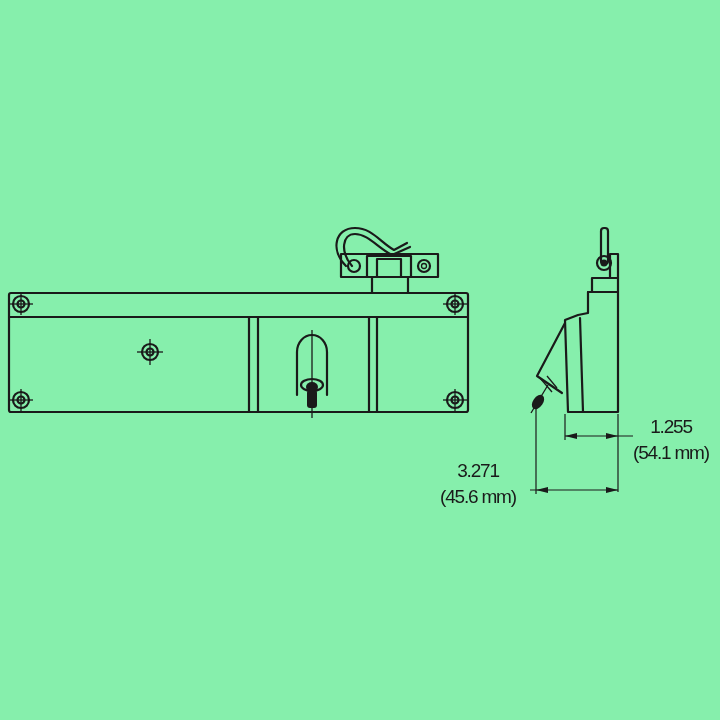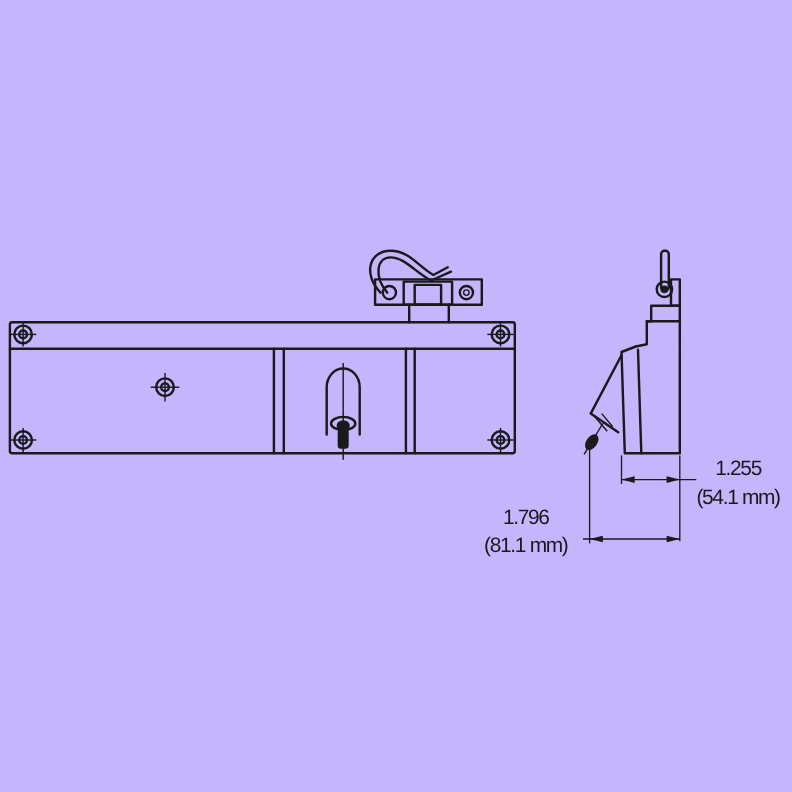--- a/index.html
+++ b/index.html
@@ -1,16 +1,16 @@
 <!DOCTYPE html>
 <html><head>
   <meta charset="utf-8">
   <style>
     html, body { margin: 0; padding: 0; background: #ffffff; }
-    .canvas { position: relative; width: 720px; height: 720px; background: #c4b5fd; overflow: hidden; }
+    .canvas { position: relative; width: 720px; height: 720px; background: #86efac; overflow: hidden; }
     svg { position: absolute; left: 0; top: 0; }
     .ln { stroke: #1a1a1a; stroke-width: 2.2; fill: none; stroke-linejoin: round; stroke-linecap: round; }
     .thin { stroke: #1a1a1a; stroke-width: 1.3; fill: none; }
     .dim { stroke: #1a1a1a; stroke-width: 1.2; fill: none; }
     .blk { fill: #1a1a1a; stroke: none; }
     .label {
       position: absolute; font-family: "Liberation Sans", sans-serif; color: #1a1a1a;
       font-size: 19px; letter-spacing: -1.2px; text-align: center; line-height: 26px;
     }
   </style>
@@ -118,16 +118,16 @@
         <path class="blk" d="M618 490 L606 487 L606 493 Z"></path>
       </g>
     </g>
   </svg>
 
   <div class="label" style="left:622px; top:414px; width:98px;">
     <div>1.255</div>
     <div>(54.1 mm)</div>
   </div>
   <div class="label" style="left:424px; top:458px; width:108px;">
-    <div>1.796</div>
-    <div>(81.1 mm)</div>
+    <div>3.271</div>
+    <div>(45.6 mm)</div>
   </div>
 </div>
 
 </body></html>

